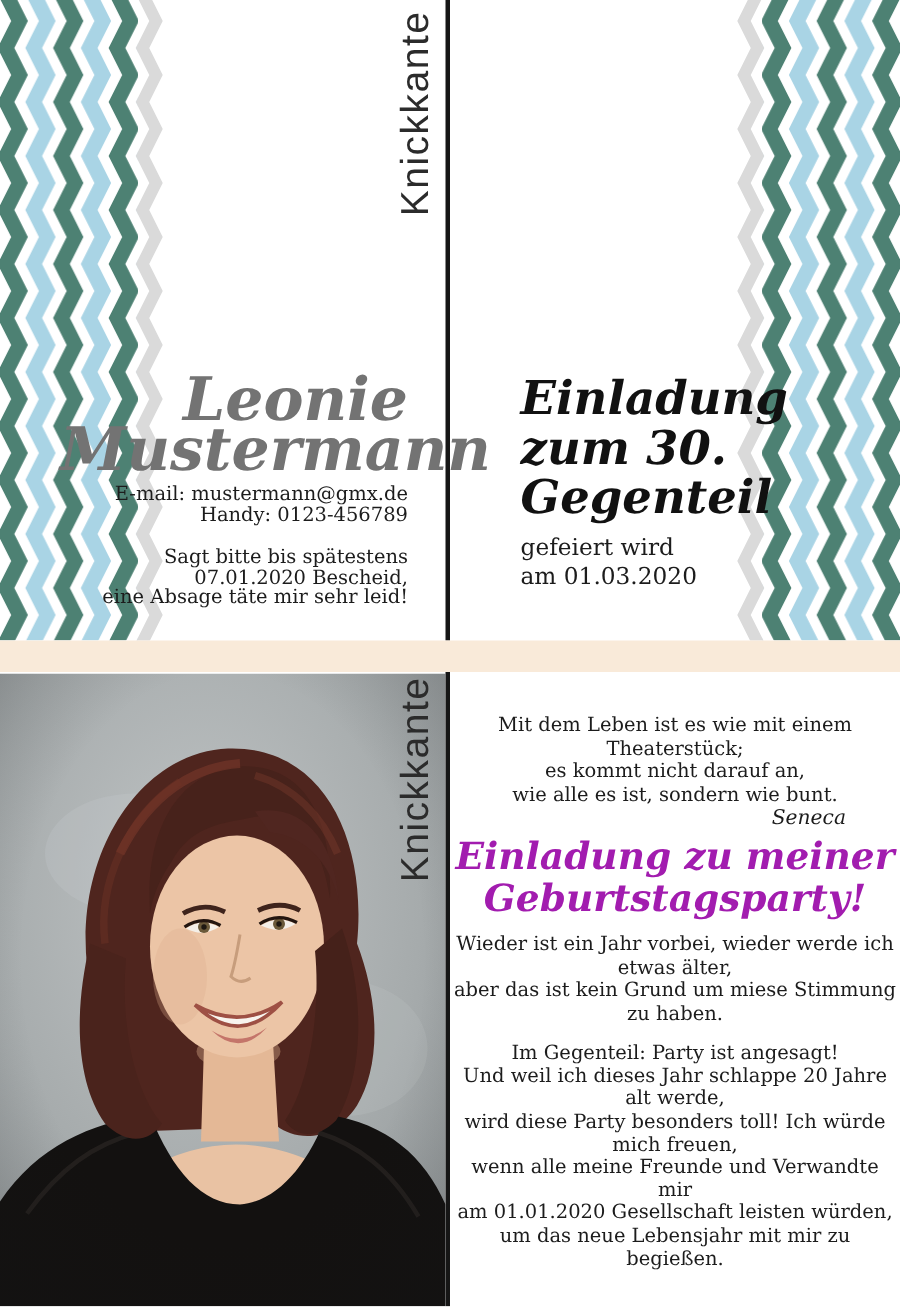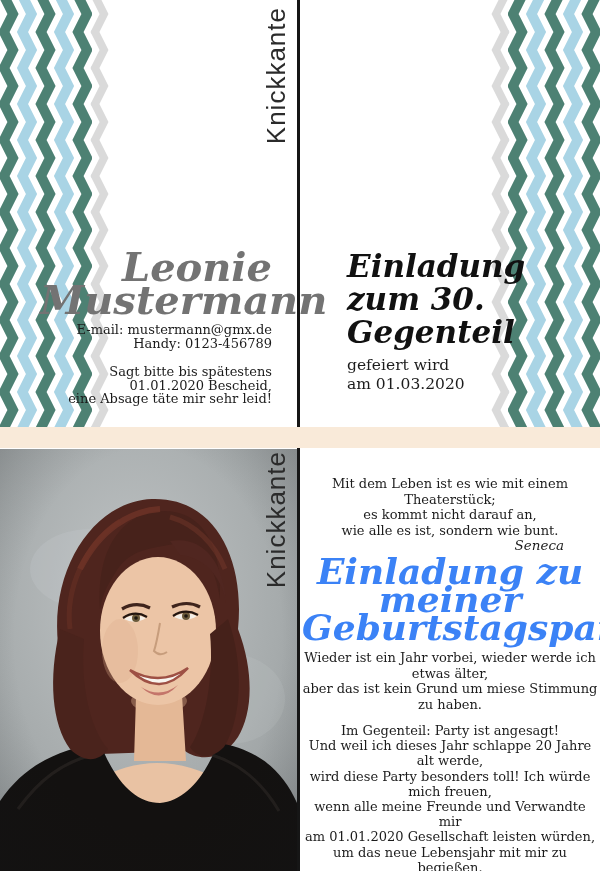--- a/index.html
+++ b/index.html
@@ -36,21 +36,21 @@
 
   
   .band{position:absolute;left:0;top:427px;width:600px;height:21px;background:#f9ead9;z-index:4;}
 
   
   .bottom-card{position:absolute;left:0;top:448px;width:600px;height:423px;background:#ffffff;}
   .photo{position:absolute;left:0;top:1px;width:297px;height:422px;}
   .content{position:absolute;left:302px;top:28px;width:296px;text-align:center;}
   .content .line{font-size:13px;line-height:15.5px;}
   .attribution{font-style:italic;font-size:13.5px;line-height:15px;text-align:right;padding-right:34px;}
-  .heading{margin-top:4px;font-size:36px;line-height:28px;color:#3b82f6;font-style:italic;}
+  .heading{margin-top:4px;font-size:25px;line-height:28px;color:#a21caf;font-style:italic;}
   .para1{margin-top:9px;}
   .para2{margin-top:11px;}
   .para2 .line{line-height:15.2px;}
 </style>
 </head>
 <body>
 
 <div class="page">
 
   <section class="top-card">
@@ -94,21 +94,21 @@
 
     <div class="left-block">
       <div class="name script">Leonie</div>
       <div class="name script">Mustermann</div>
       <div class="contact">
         <div class="it">E-mail: mustermann@gmx.de</div>
         <div class="it">Handy: 0123-456789</div>
       </div>
       <div class="rsvp">
         <div class="it">Sagt bitte bis spätestens</div>
-        <div class="it">01.01.2020 Bescheid,</div>
+        <div class="it">07.01.2020 Bescheid,</div>
         <div class="it">eine Absage täte mir sehr leid!</div>
       </div>
     </div>
 
     <div class="right-block">
       <div class="title script">Einladung</div>
       <div class="title script">zum 30.</div>
       <div class="title script">Gegenteil</div>
       <div class="subtitle">
         <div class="it">gefeiert wird</div>

